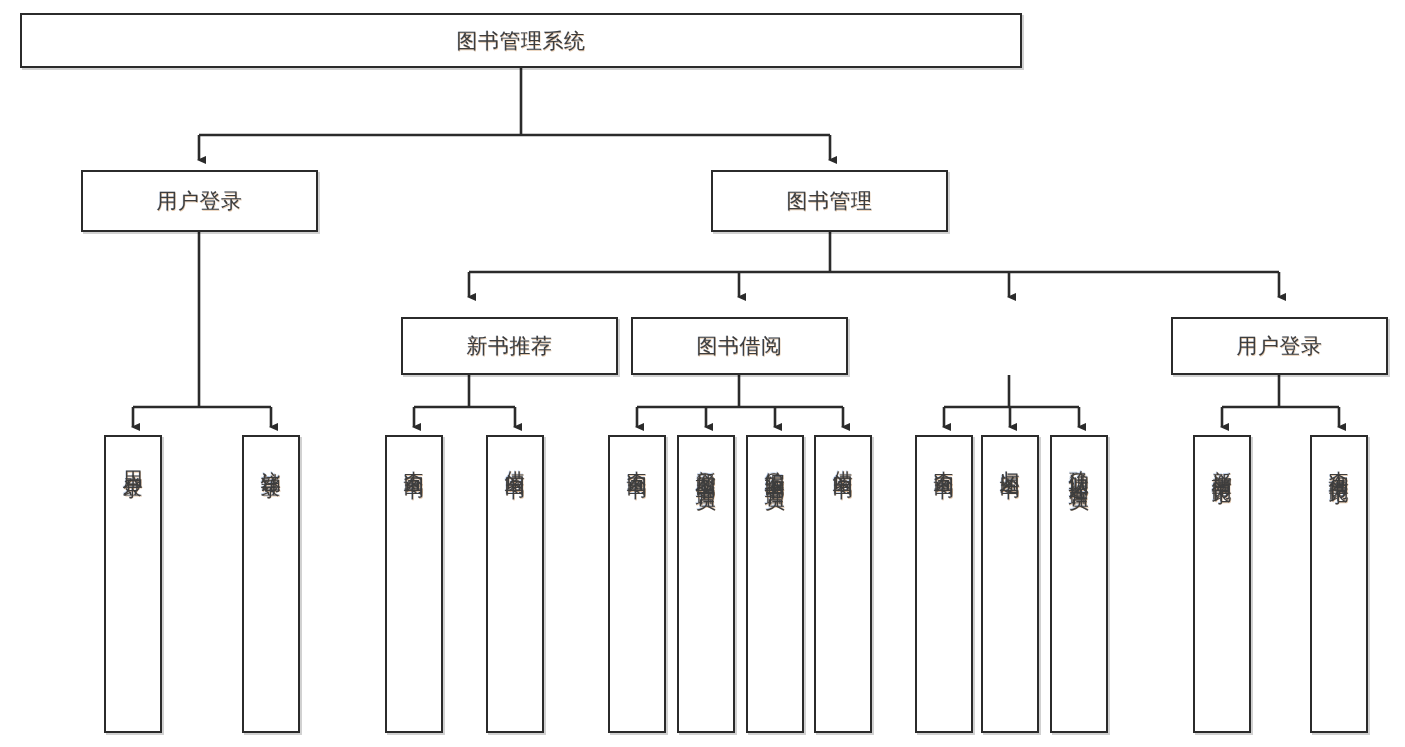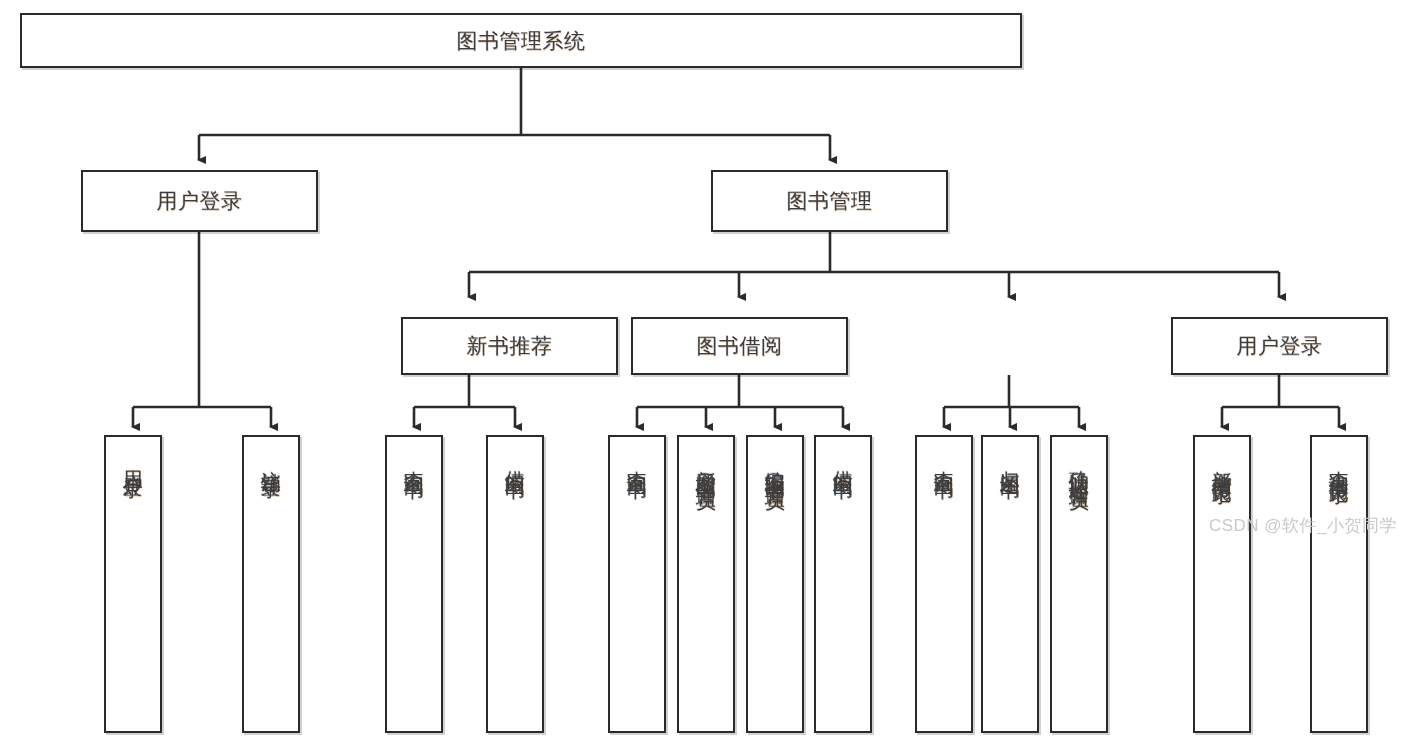--- a/index.html
+++ b/index.html
@@ -182,14 +182,13 @@
     <span class="node-label">确认归还（管理员）</span>
   </div>
 
   <div class="node-box vertical" style="left:1193px; top:435px; width:58px; height:298px;">
     <span class="node-label">新增借阅记录</span>
   </div>
   <div class="node-box vertical" style="left:1310px; top:435px; width:58px; height:298px;">
     <span class="node-label">查询借阅记录</span>
   </div>
 
-  <div id="watermark">CSDN @软件_小贺同学</div>
 </div>
 
 </body></html>

